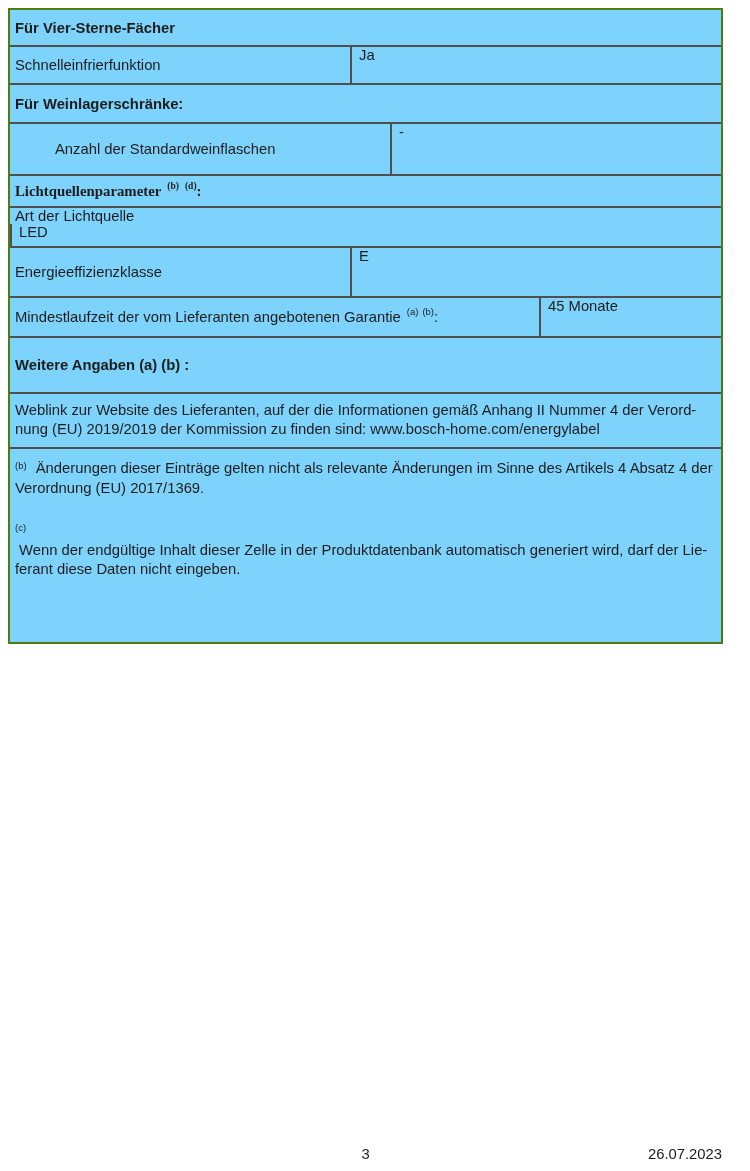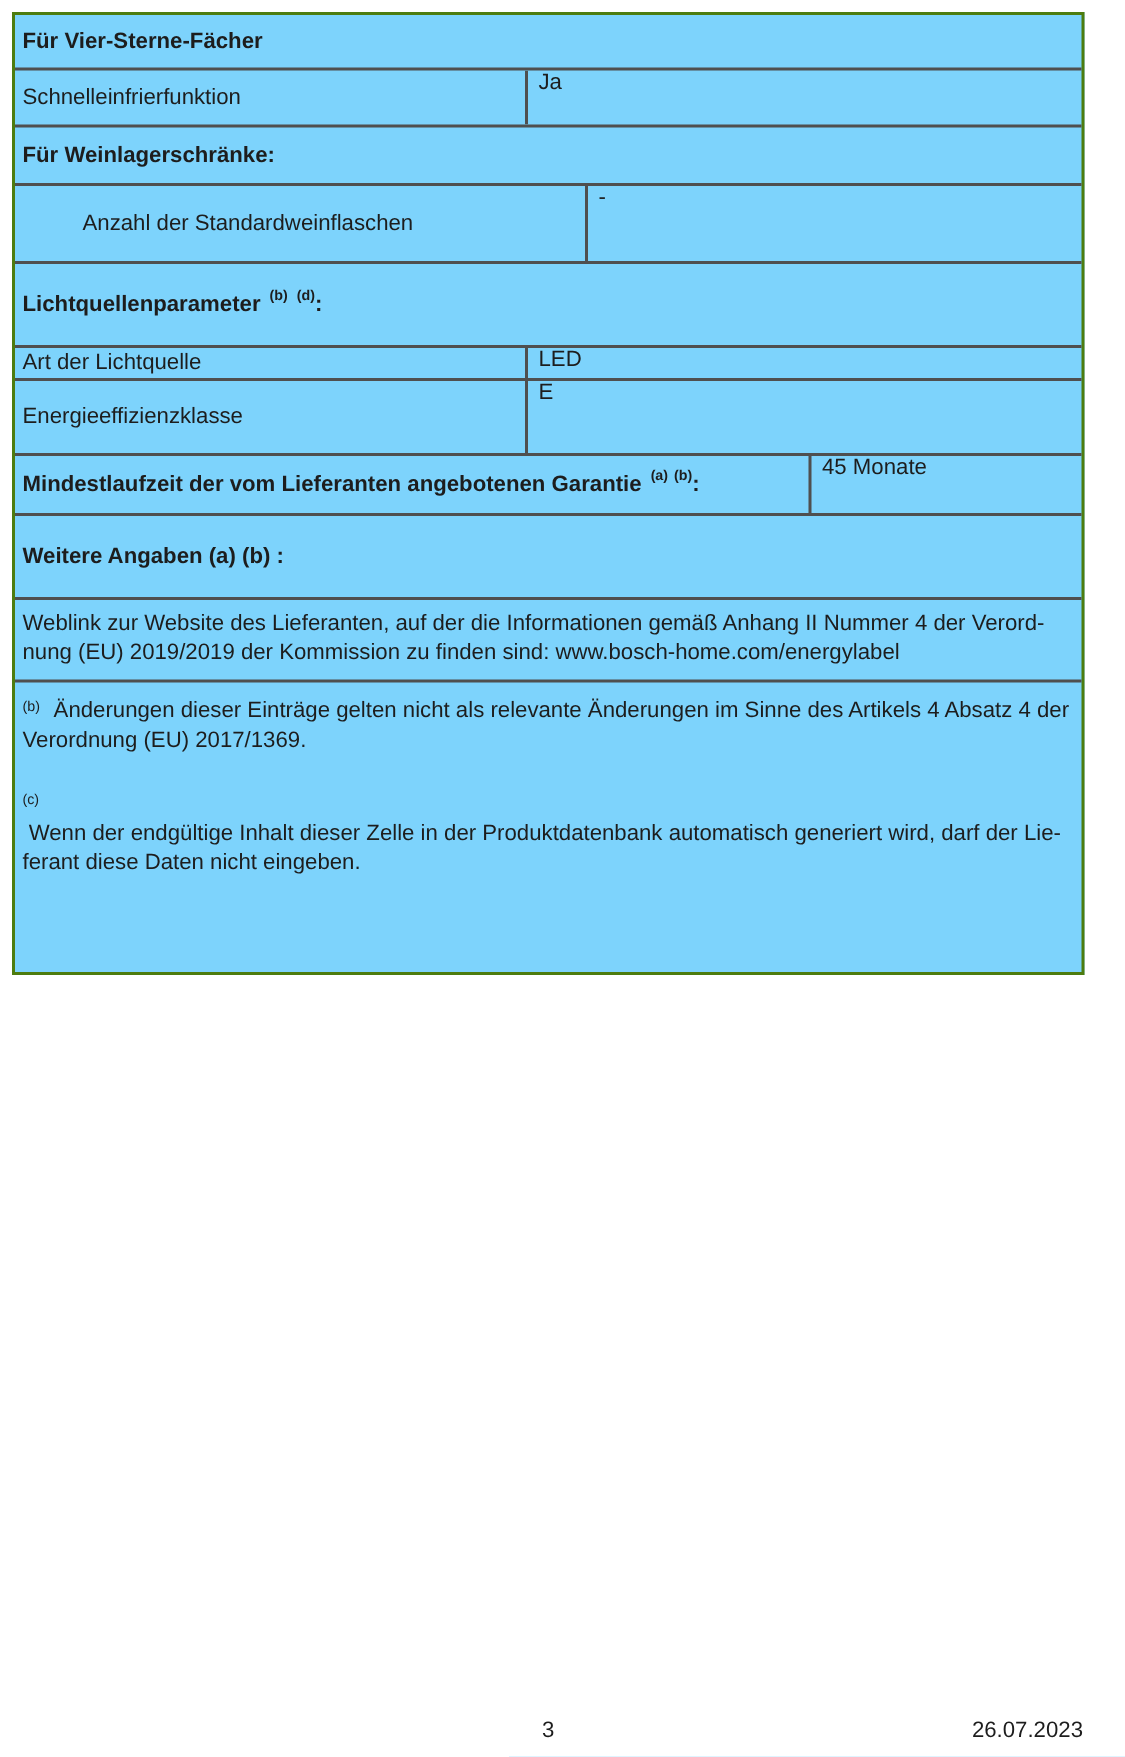--- a/index.html
+++ b/index.html
@@ -29,37 +29,37 @@
     display: flex;
     align-items: center;
     overflow: hidden;
   }
   .bt { border-top: 2px solid #4f4f4f; }
   .section-row { font-weight: bold; padding-left: 5px; }
   .r0  { height: 35px; }
   .r1  { height: 38px; }
   .r2  { height: 39px; text-align: center; }
   .r3  { height: 52px; padding-left: 40px; }
-  .r4  { height: 56px; }
-  .r5  { height: 22px; }
+  .r4  { height: 32px; font-family: Liberation Serif, serif; }
+  .r5  { height: 40px; flex-direction: column; }
   .r6  { height: 50px; }
   .r7  { height: 40px; }
   .r8  { height: 56px; align-items: center; }
   .r9  { height: 55px; display: block; padding: 7px 0 0 5px; }
   .r10 { height: 195px; display: block; padding: 0 0 0 5px; }
   .cell-label {
     box-sizing: border-box;
     padding-left: 5px;
     width: 340px;
     align-self: stretch;
     display: flex;
     align-items: center;
     text-align: right;
   }
-  .r7 .cell-label { width: 529px; font-weight: bold; }
+  .r7 .cell-label { width: 529px; font-weight: normal; }
   .cell-value {
     flex: 1;
     box-sizing: border-box;
     border-left: 2px solid #4f4f4f;
     padding-left: 7px;
     align-self: stretch;
     display: flex;
     align-items: flex-start;
   }
   .sup {

